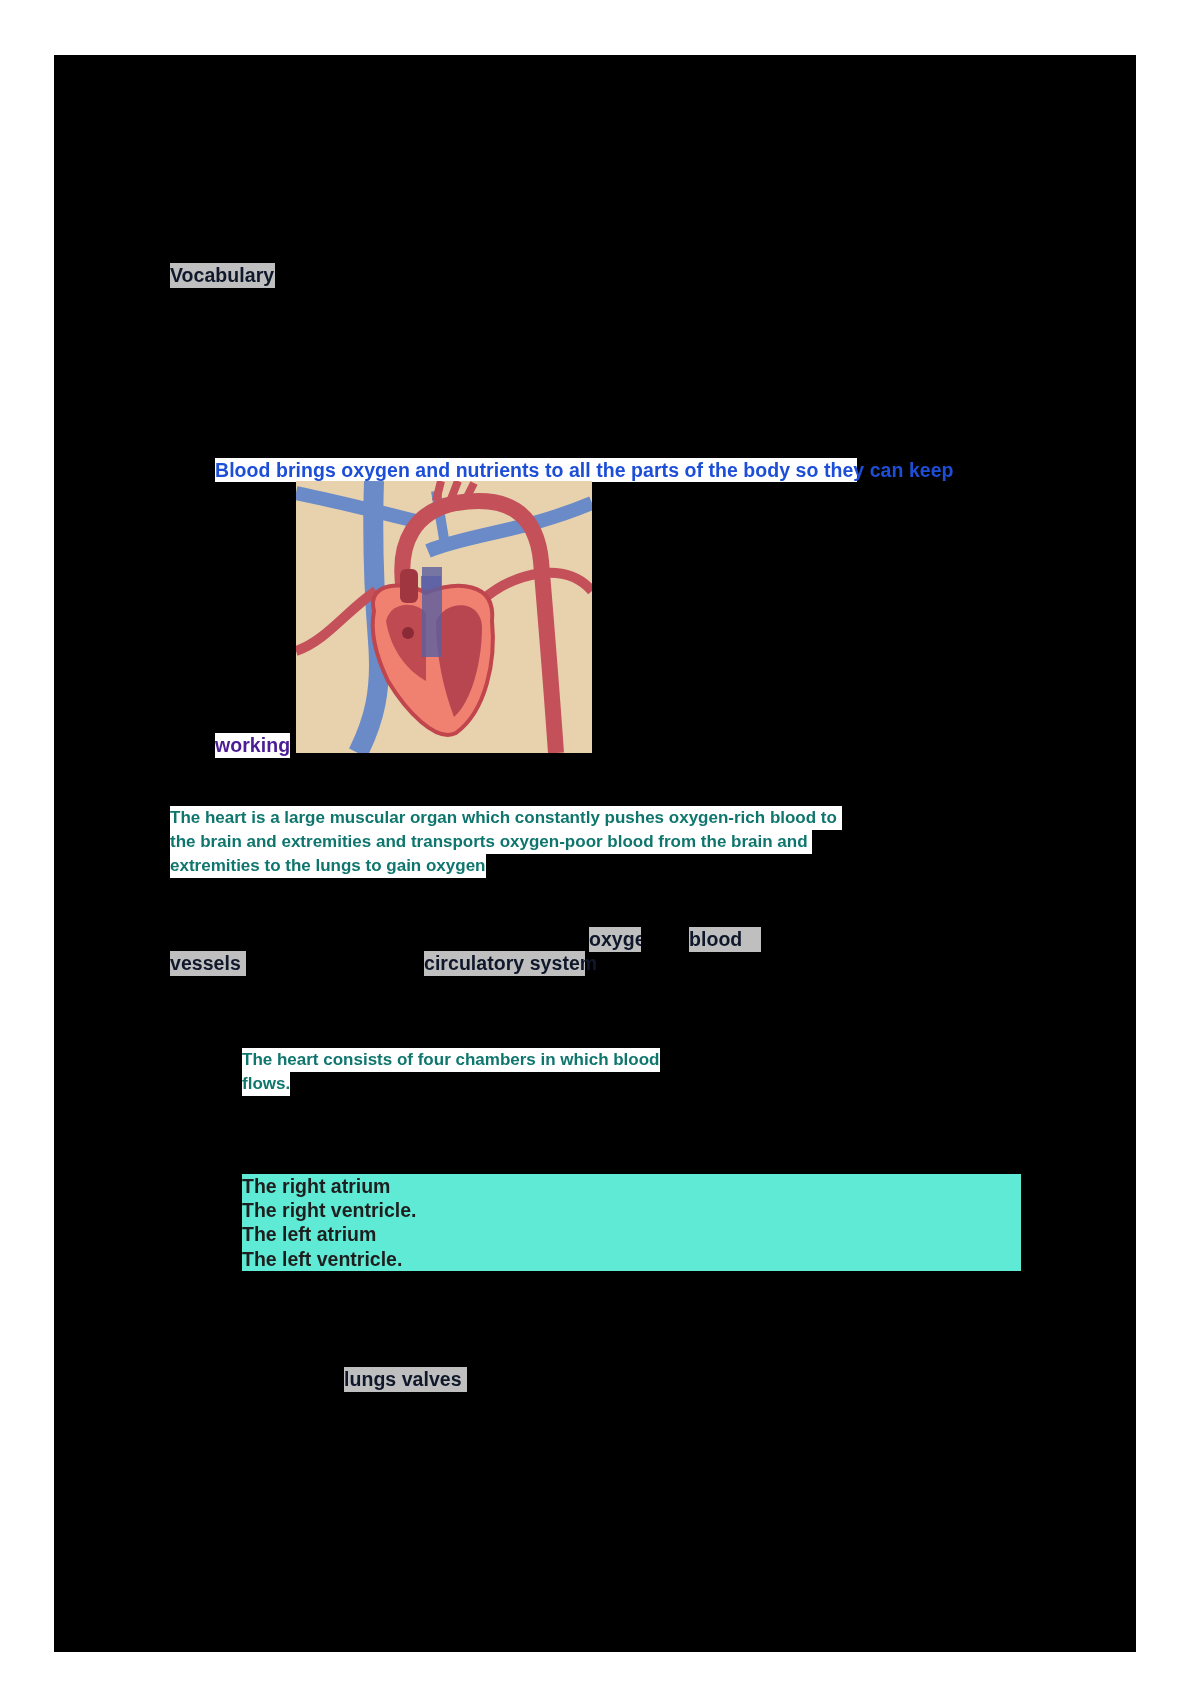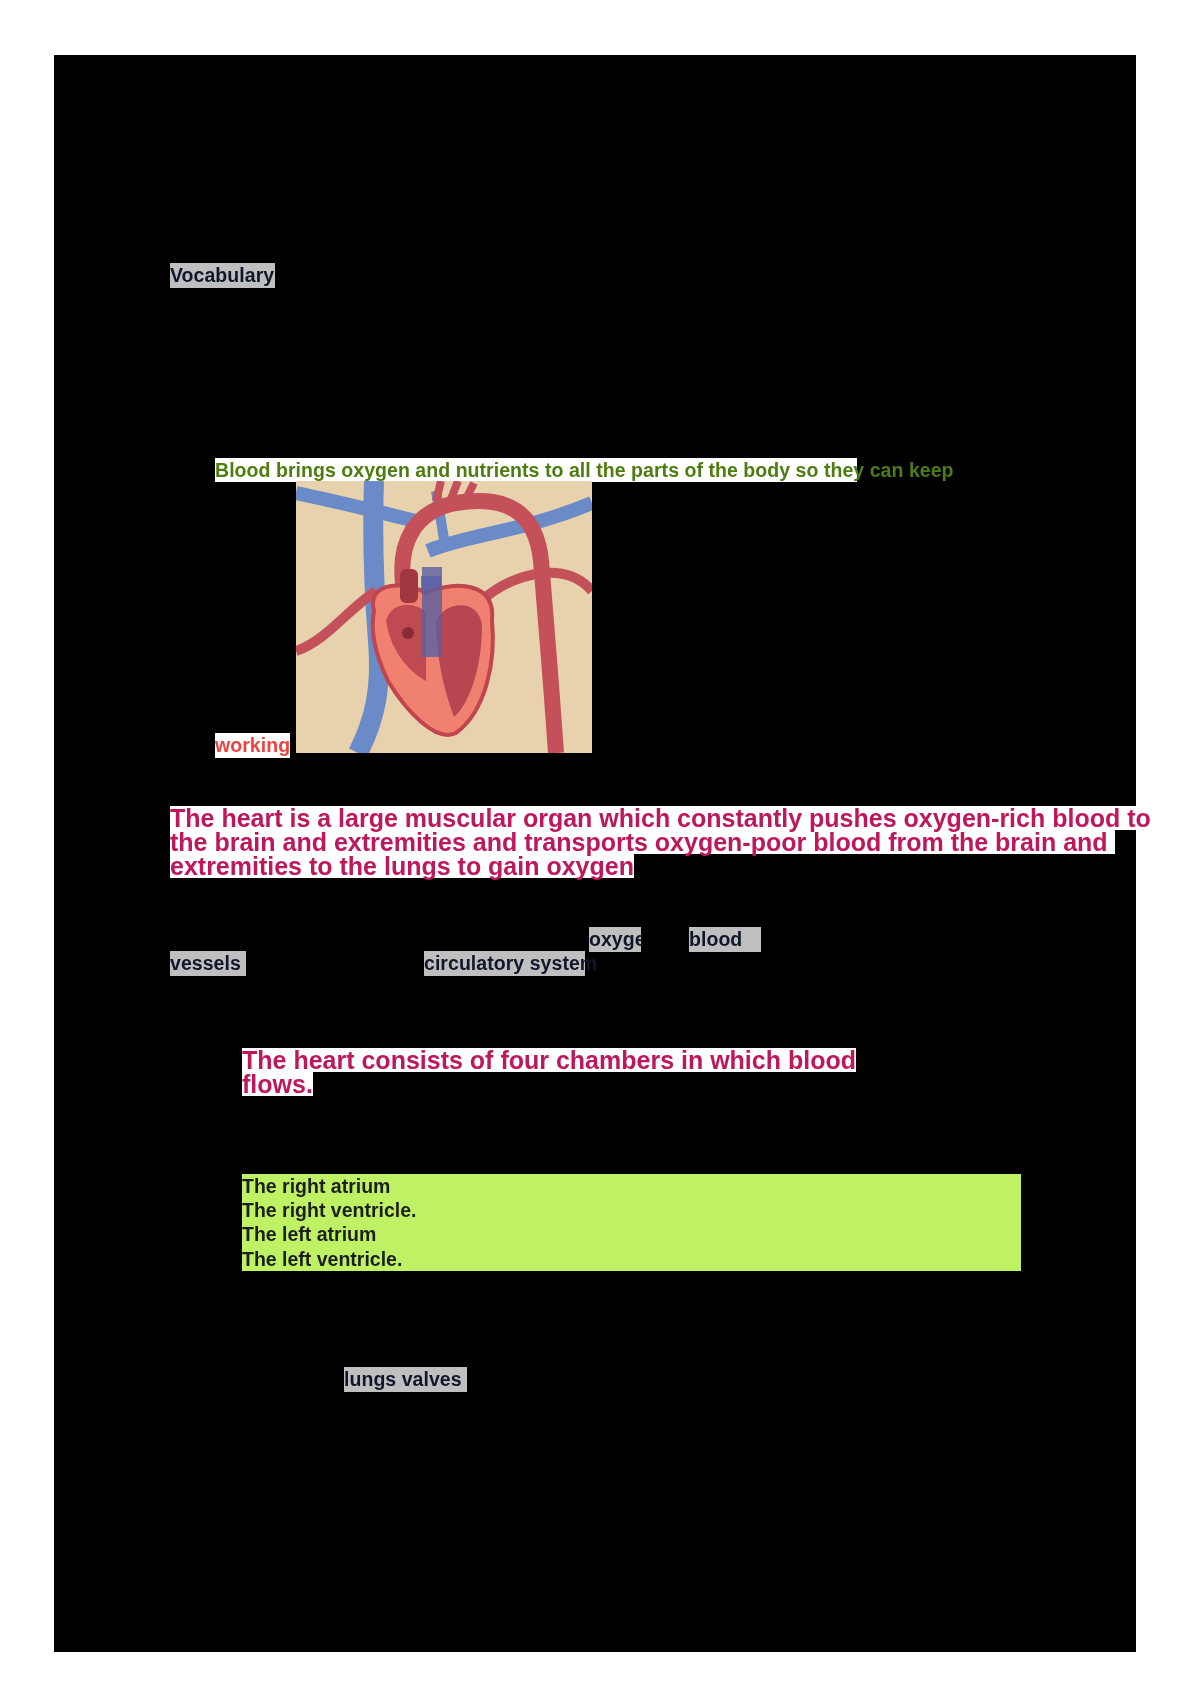--- a/index.html
+++ b/index.html
@@ -12,45 +12,45 @@
     position:absolute; left:54px; top:55px; width:1082px; height:1597px;
     background:#000000;
   }
   .hl {
     position:absolute; font-weight:bold; font-size:19.5px; line-height:24px;
     color:#1e1e1e; white-space:pre; padding:0; letter-spacing:0.05px;
   }
   .hl.gray { background:#bfbfbf; color:#0f172a; }
   .hl.white { background:#ffffff; }
   .block {
-    position:absolute; font-weight:bold; font-size:25px; line-height:24px;
-    color:#be185d;
+    position:absolute; font-weight:bold; font-size:17px; line-height:24px;
+    color:#0f766e;
   }
   .block span.line { display:table; background:#ffffff; white-space:pre; }
   .heart-img {
     position:absolute; left:296px; top:481px; width:296px; height:272px;
     background:#e8d2ae; overflow:hidden;
   }
   .chambers-box {
     position:absolute; left:242px; top:1174px; width:779px; height:97px;
-    background:#bef264;
+    background:#5eead4;
   }
   .chambers-box .item {
     display:block; font-weight:bold; font-size:19.5px; line-height:24.2px;
     color:#1e1e1e; white-space:pre;
   }
 </style>
 </head>
 <body>
 
 <div class="page-black"></div>
 
 <span class="hl gray" style="left:170px; top:263px; height:25px; padding-right:1px;">Vocabulary</span>
 
-<span class="hl white" style="left:215px; top:458px; width:642px; height:24px; color:#4d7c0f;">Blood brings oxygen and nutrients to all the parts of the body so they can keep </span>
+<span class="hl white" style="left:215px; top:458px; width:642px; height:24px; color:#1d4ed8;">Blood brings oxygen and nutrients to all the parts of the body so they can keep </span>
 
 <div class="heart-img">
   <svg width="296" height="272" viewBox="0 0 296 272">
     <rect width="296" height="272" fill="#e8d2ae"></rect>
 
     <path d="M78 0 C76 60 78 110 82 160 C86 210 78 240 62 272" stroke="#6a8bc8" stroke-width="20" fill="none"></path>
     <path d="M0 12 C40 20 70 28 120 40" stroke="#6a8bc8" stroke-width="14" fill="none"></path>
     <path d="M132 70 C170 54 230 50 296 22" stroke="#6a8bc8" stroke-width="14" fill="none"></path>
     <path d="M135 95 L135 190" stroke="#7a76b8" stroke-width="20" fill="none"></path>
     <path d="M150 70 L140 10" stroke="#6a8bc8" stroke-width="10" fill="none"></path>
@@ -62,21 +62,21 @@
 
     <path d="M78 130 C70 100 110 100 130 112 C160 100 200 100 196 140 C200 180 190 230 160 252 C140 262 110 230 92 200 C80 175 74 150 78 130 Z" fill="#f08070" stroke="#c0454c" stroke-width="4"></path>
     <path d="M90 140 C95 120 120 120 130 132 L130 200 C112 190 95 170 90 140 Z" fill="#c04a52"></path>
     <path d="M140 140 C150 118 185 118 186 146 C186 180 176 220 158 236 C148 210 140 175 140 140 Z" fill="#b84650"></path>
     <rect x="104" y="88" width="18" height="34" rx="6" fill="#a03640"></rect>
     <rect x="126" y="86" width="20" height="90" fill="#5a5fa0" opacity="0.8"></rect>
     <circle cx="112" cy="152" r="6" fill="#8a2a34"></circle>
   </svg>
 </div>
 
-<span class="hl white" style="left:215px; top:733px; height:25px; color:#ef4444;">working</span>
+<span class="hl white" style="left:215px; top:733px; height:25px; color:#4c1d95;">working</span>
 
 <div class="block" style="left:170px; top:806px;">
   <span class="line">The heart is a large muscular organ which constantly pushes oxygen-rich blood to </span>
   <span class="line">the brain and extremities and transports oxygen-poor blood from the brain and </span>
   <span class="line">extremities to the lungs to gain oxygen</span>
 </div>
 
 <span class="hl gray" style="left:589px; top:927px; height:25px; width:52px; overflow:hidden;">oxygen</span>
 <span class="hl gray" style="left:689px; top:927px; height:25px; width:72px;">blood </span>
 <span class="hl gray" style="left:170px; top:951px; height:25px; width:76px;">vessels</span>

